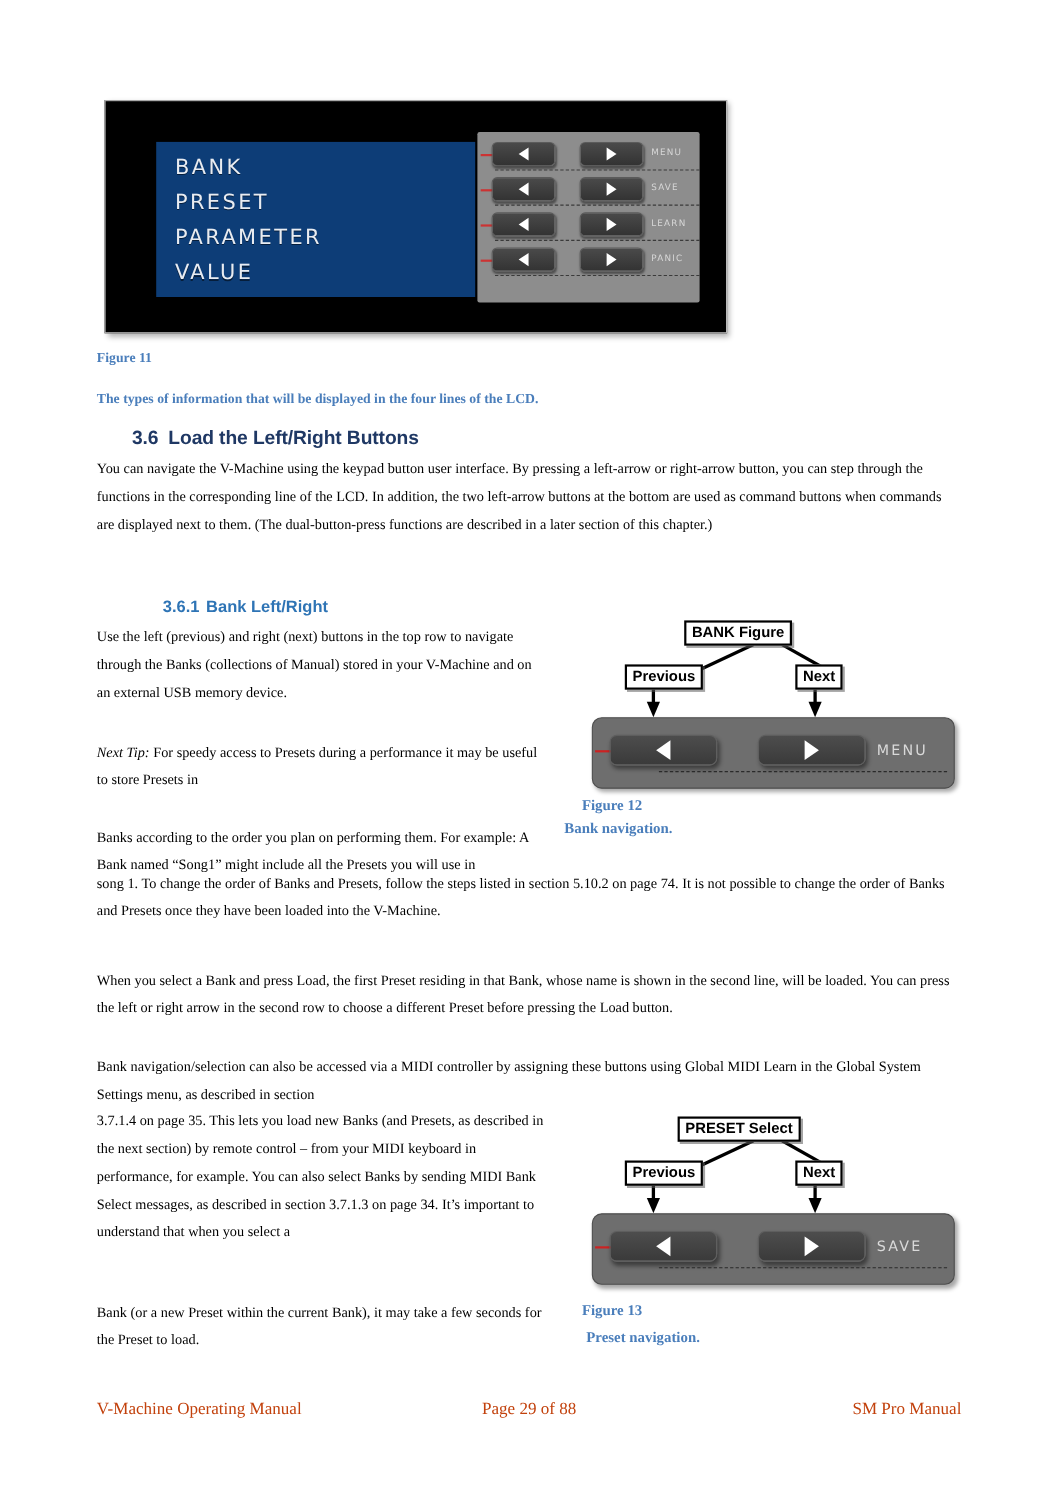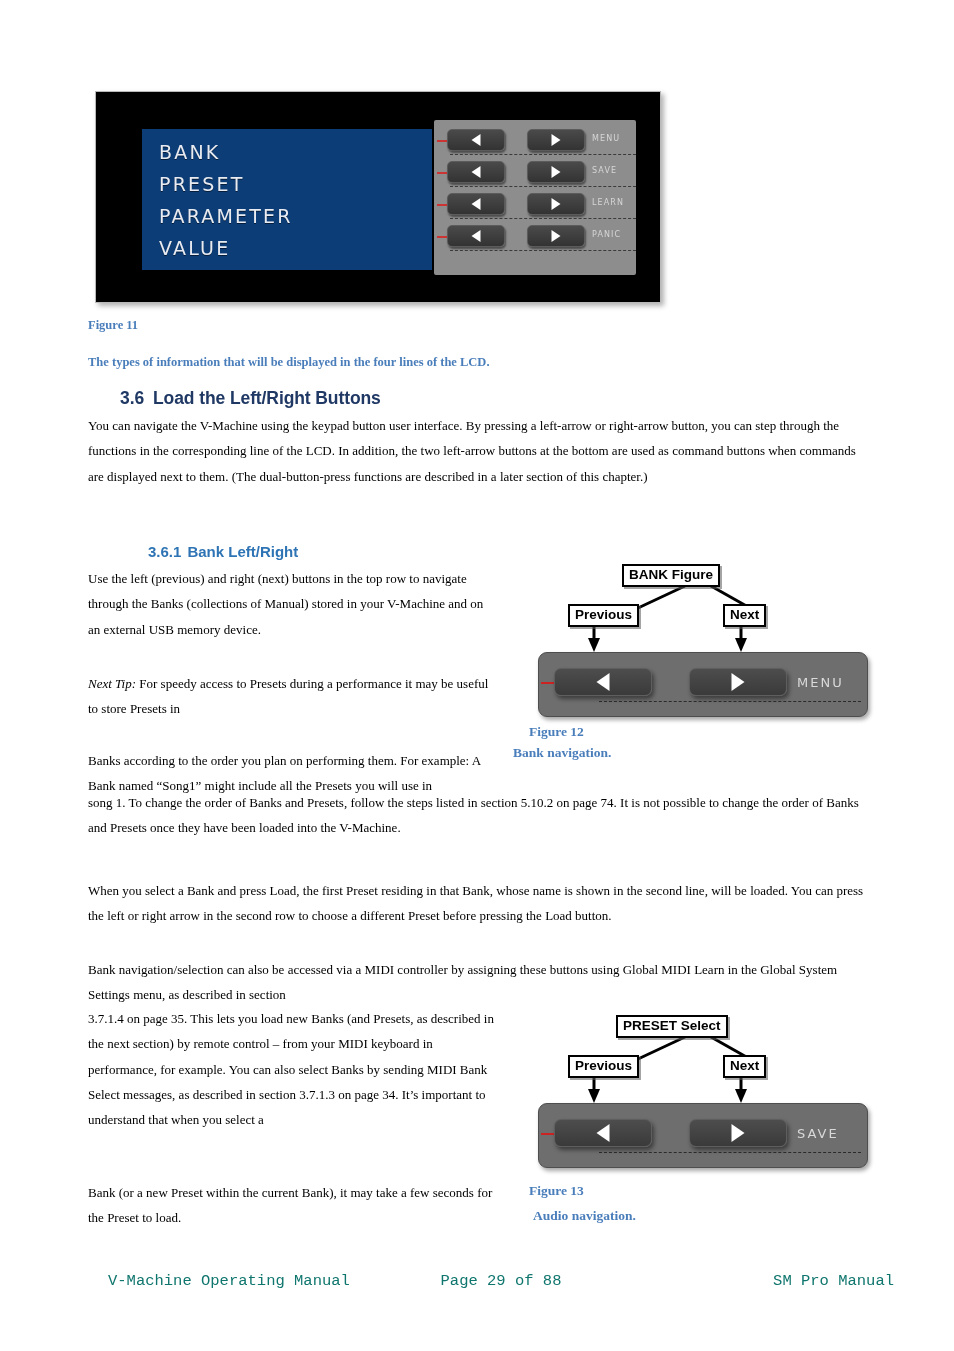--- a/index.html
+++ b/index.html
@@ -319,24 +319,23 @@
   .fig13-cap-a { left: 529px; top: 1183px; }
   .fig13-cap-b { left: 533px; top: 1208px; }
 
   
   .footer {
     position: absolute;
     top: 1272px;
     left: 88px;
     width: 786px;
     height: 22px;
-    color: #0f766e;
-    font-family: Liberation Mono, monospace;
+    color: #c2410c;
+    font-family: Liberation Serif, serif;
     font-size: 15.5px;
-    margin-left: 20px;
   }
   .footer .left   { position: absolute; left: 0; }
   .footer .center { position: absolute; left: 0; width: 786px; text-align: center; }
   .footer .right  { position: absolute; right: 0; }
 </style>
 </head>
 <body>
 
 <div class="page">
 
@@ -480,21 +479,21 @@
         </div>
       <div class="dev-btn right">
           <span class="dev-tri r"></span>
         </div>
       <div class="dev-word">SAVE</div>
       <div class="dev-dash"></div>
     </div>
   </div>
 
   <div class="figcap fig13-cap-a">Figure 13</div>
-  <div class="figcap fig13-cap-b">Audio navigation.</div>
+  <div class="figcap fig13-cap-b">Preset navigation.</div>
 
   <div class="footer">
     <span class="left">V-Machine Operating Manual</span>
     <span class="center">Page 29 of 88</span>
     <span class="right">SM Pro Manual</span>
   </div>
 
 </div>
 
 </body></html>

